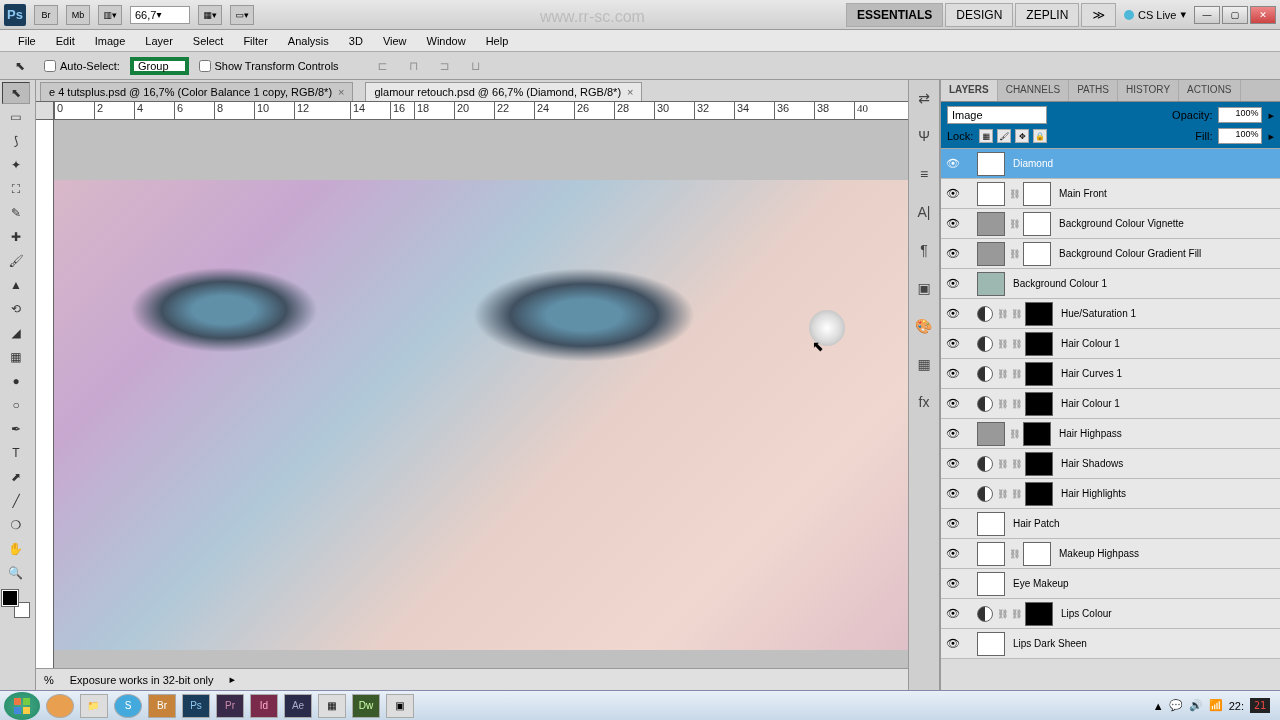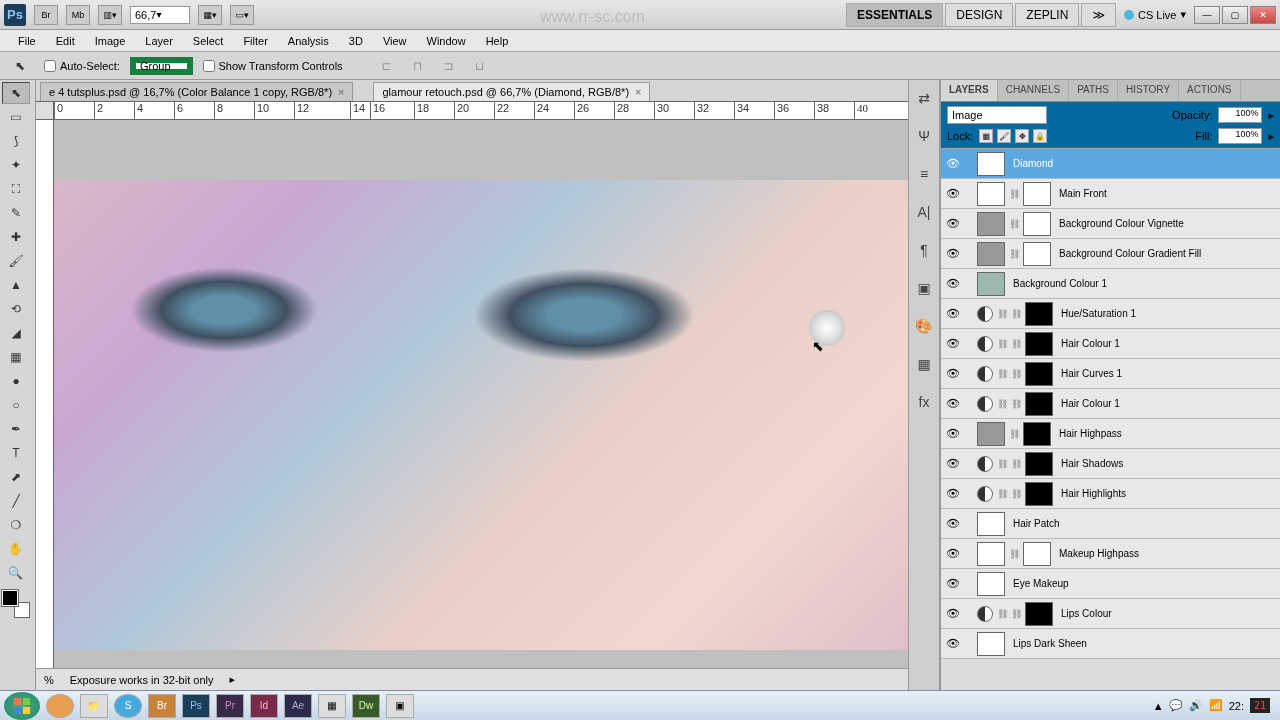--- a/index.html
+++ b/index.html
@@ -14,30 +14,30 @@
 .cs-live { display: flex; align-items: center; gap: 4px; padding: 0 6px; }
 .cs-dot { width: 10px; height: 10px; border-radius: 50%; background: #4db8d8; }
 .win-controls { display: flex; gap: 2px; }
 .win-btn { width: 26px; height: 18px; background: linear-gradient(#f0f0f0,#ccc); border: 1px solid #888; display: flex; align-items: center; justify-content: center; font-size: 9px; }
 .win-btn.close { background: linear-gradient(#e88,#c44); color: #fff; }
 .menu-bar { height: 22px; background: #e8e8e8; display: flex; align-items: center; padding: 0 8px; gap: 0; border-bottom: 1px solid #aaa; }
 .menu-item { padding: 3px 10px; cursor: default; }
 .options-bar { height: 28px; background: #d6d6d6; border-bottom: 1px solid #999; display: flex; align-items: center; padding: 0 6px; gap: 10px; font-size: 10px; }
 .chk { display: flex; align-items: center; gap: 4px; }
 .chk input { width: 12px; height: 12px; }
-.select-box { height: 18px; background: #fff; border: 6px solid #15803d; padding: 0 16px 0 4px; display: flex; align-items: center; position: relative; }
+.select-box { height: 18px; background: #fff; border: 4px solid #15803d; padding: 0 16px 0 4px; display: flex; align-items: center; position: relative; }
 .main-area { display: flex; height: calc(100% - 80px - 30px); }
 .toolbox { width: 36px; background: #d6d6d6; border-right: 1px solid #999; display: flex; flex-direction: column; padding: 2px; gap: 2px; }
 .tool { width: 28px; height: 22px; background: #d6d6d6; border: 1px solid transparent; display: flex; align-items: center; justify-content: center; font-size: 12px; color: #333; cursor: default; }
 .tool.active { background: #bbb; border: 1px inset #999; }
 .fg-bg { position: relative; width: 28px; height: 28px; margin-top: 4px; }
 .fg-sw { position: absolute; width: 16px; height: 16px; background: #000; border: 1px solid #fff; outline: 1px solid #666; }
 .bg-sw { position: absolute; width: 16px; height: 16px; background: #fff; border: 1px solid #666; right: 0; bottom: 0; }
 .doc-area { flex: 1; display: flex; flex-direction: column; background: #c0c0c0; }
-.doc-tabs { height: 22px; background: #d6d6d6; display: flex; align-items: flex-end; border-bottom: 1px solid #666; padding: 0 4px; gap: 20px; }
+.doc-tabs { height: 22px; background: #d6d6d6; display: flex; align-items: flex-end; border-bottom: 1px solid #666; padding: 0 4px; gap: 12px; }
 .doc-tab { padding: 3px 8px; background: #c8c8c8; border: 1px solid #999; border-bottom: none; font-size: 10px; display: flex; align-items: center; gap: 6px; }
 .doc-tab.active { background: #e8e8e8; }
 .tab-close { font-size: 11px; color: #666; cursor: default; }
 .ruler-h { height: 18px; background: #fff; border-bottom: 1px solid #666; position: relative; overflow: hidden; display: flex; }
 .ruler-corner { width: 18px; height: 18px; background: #ddd; border-right: 1px solid #666; flex-shrink: 0; }
 .ruler-marks { flex: 1; position: relative; font-size: 8px; color: #333; }
 .ruler-mark { position: absolute; top: 0; border-left: 1px solid #666; height: 18px; padding-left: 2px; }
 .canvas-wrap { flex: 1; display: flex; overflow: hidden; }
 .ruler-v { width: 18px; background: #fff; border-right: 1px solid #666; }
 .canvas { flex: 1; background: #c0c0c0; position: relative; overflow: hidden; }
@@ -184,21 +184,21 @@
       <div class="ruler-corner"></div>
       <div class="ruler-marks" id="ruler-marks">
           <div class="ruler-mark" style="left: 0px;">0</div>
           <div class="ruler-mark" style="left: 40px;">2</div>
           <div class="ruler-mark" style="left: 80px;">4</div>
           <div class="ruler-mark" style="left: 120px;">6</div>
           <div class="ruler-mark" style="left: 160px;">8</div>
           <div class="ruler-mark" style="left: 200px;">10</div>
           <div class="ruler-mark" style="left: 240px;">12</div>
           <div class="ruler-mark" style="left: 296px;">14</div>
-          <div class="ruler-mark" style="left: 316px; text-align: center;">16</div>
+          <div class="ruler-mark" style="left: 336px; text-align: center;">16</div>
           <div class="ruler-mark" style="left: 360px;">18</div>
           <div class="ruler-mark" style="left: 400px;">20</div>
           <div class="ruler-mark" style="left: 440px;">22</div>
           <div class="ruler-mark" style="left: 480px;">24</div>
           <div class="ruler-mark" style="left: 520px;">26</div>
           <div class="ruler-mark" style="left: 560px;">28</div>
           <div class="ruler-mark" style="left: 600px;">30</div>
           <div class="ruler-mark" style="left: 640px;">32</div>
           <div class="ruler-mark" style="left: 680px;">34</div>
           <div class="ruler-mark" style="left: 720px;">36</div>

